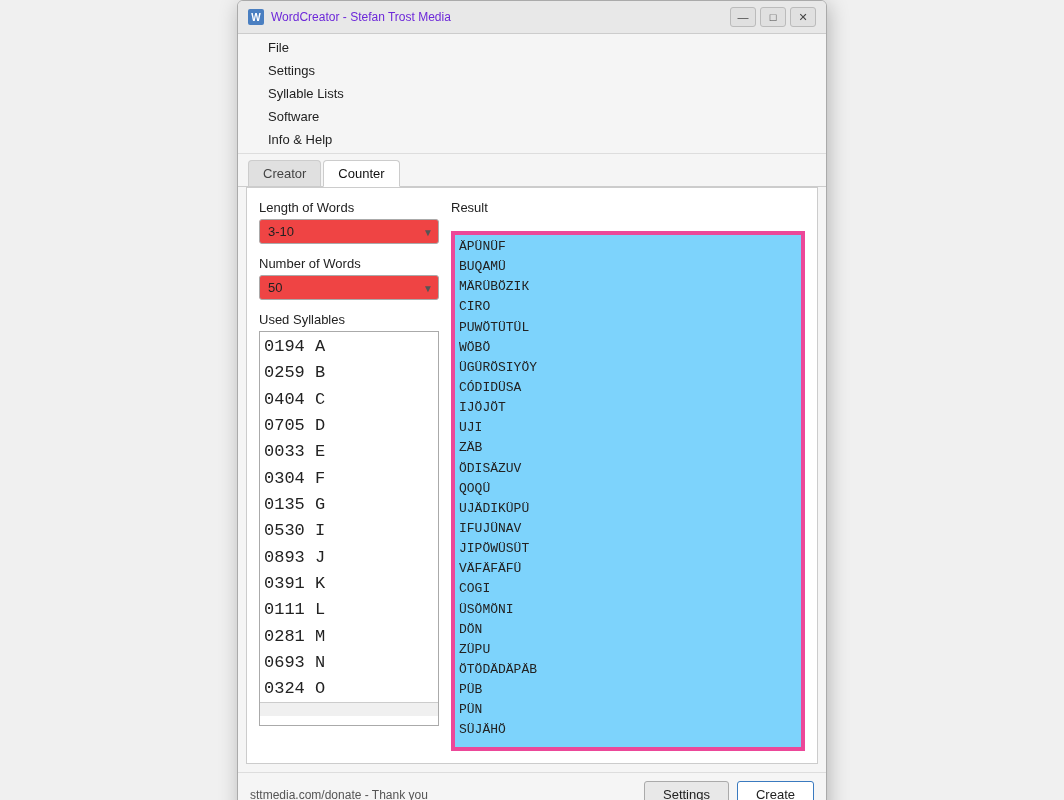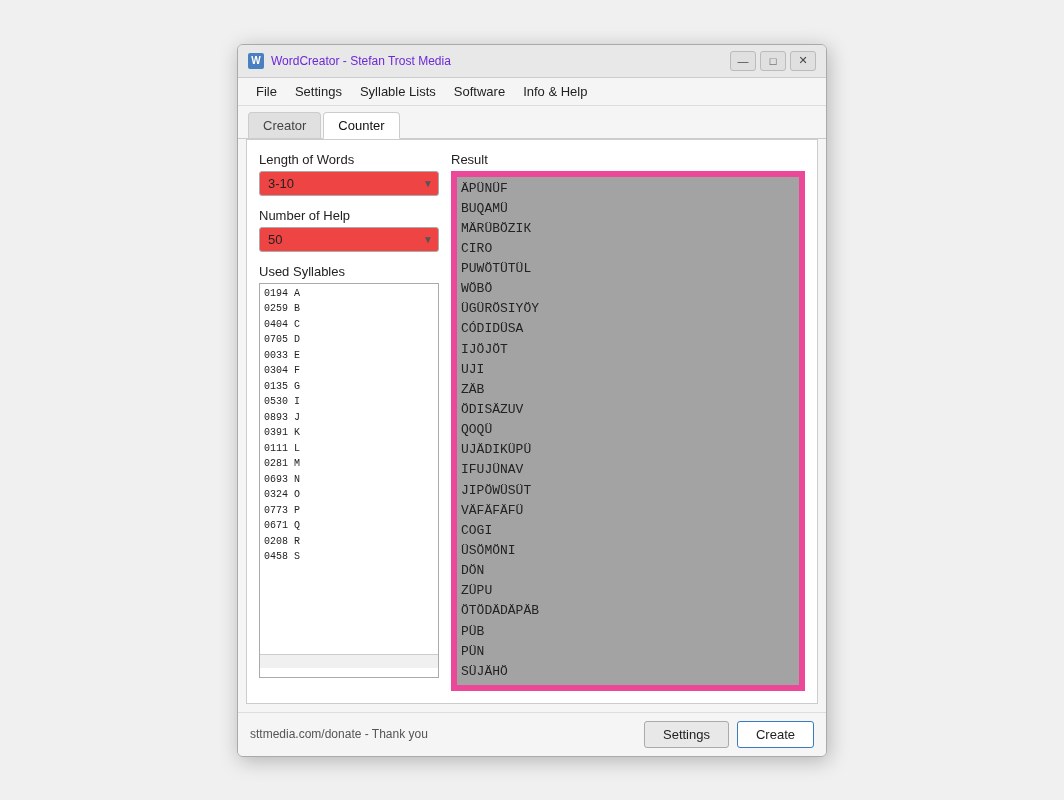--- a/index.html
+++ b/index.html
@@ -64,23 +64,24 @@
       display: flex;
       align-items: center;
       justify-content: center;
       font-size: 11px;
       color: #444;
     }
 
     .menu-bar {
       background: #f5f5f5;
       border-bottom: 1px solid #ddd;
-      padding: 3px 10px;
+      padding: 3px 22px;
       display: flex;
       gap: 2px;
+      flex-direction: column;
     }
     .menu-item {
       padding: 3px 8px;
       cursor: pointer;
       border-radius: 3px;
       font-size: 13px;
       color: #222;
     }
 
     .tab-bar {
@@ -171,44 +172,44 @@
     .syllable-list {
       height: 370px;
       overflow-y: scroll;
       overflow-x: scroll;
       padding: 2px 4px;
     }
     .syllable-list::-webkit-scrollbar { width: 14px; height: 14px; }
     .syllable-list::-webkit-scrollbar-track { background: #f0f0f0; }
     .syllable-list::-webkit-scrollbar-thumb { background: #bbb; border: 1px solid #999; }
     .syllable-item {
-      font-size: 10px;
+      font-size: 17px;
       font-family: 'Courier New', monospace;
       color: #222;
       white-space: nowrap;
       line-height: 1.55;
     }
     .hscroll-bar {
       border-top: 1px solid #ccc;
       height: 14px;
       background: #f0f0f0;
       display: flex;
       align-items: center;
     }
 
     .result-label {
       font-size: 13px;
       color: #222;
-      margin-bottom: 4px;
+      margin-bottom: 16px;
     }
     .result-list-container {
-      border: 6px solid #ec4899;
+      border: 4px solid #ec4899;
       height: 520px;
       overflow: hidden;
-      background: #a3a3a3;
+      background: #7dd3fc;
       position: relative;
     }
     .result-list {
       height: 100%;
       overflow-y: scroll;
       padding: 2px 4px;
     }
     .result-list::-webkit-scrollbar { width: 14px; }
     .result-list::-webkit-scrollbar-track { background: #f0f0f0; }
     .result-list::-webkit-scrollbar-thumb { background: #bbb; border: 1px solid #999; }
@@ -291,21 +292,21 @@
         <div class="select-wrapper">
           <select class="select-control">
             <option>3-10</option>
             <option>1-5</option>
             <option>5-15</option>
             <option>3-8</option>
           </select>
           <span class="select-arrow">▼</span>
         </div>
 
-        <div class="field-label">Number of Help</div>
+        <div class="field-label">Number of Words</div>
         <div class="select-wrapper">
           <select class="select-control">
             <option>50</option>
             <option>10</option>
             <option>25</option>
             <option>100</option>
             <option>200</option>
           </select>
           <span class="select-arrow">▼</span>
         </div>

